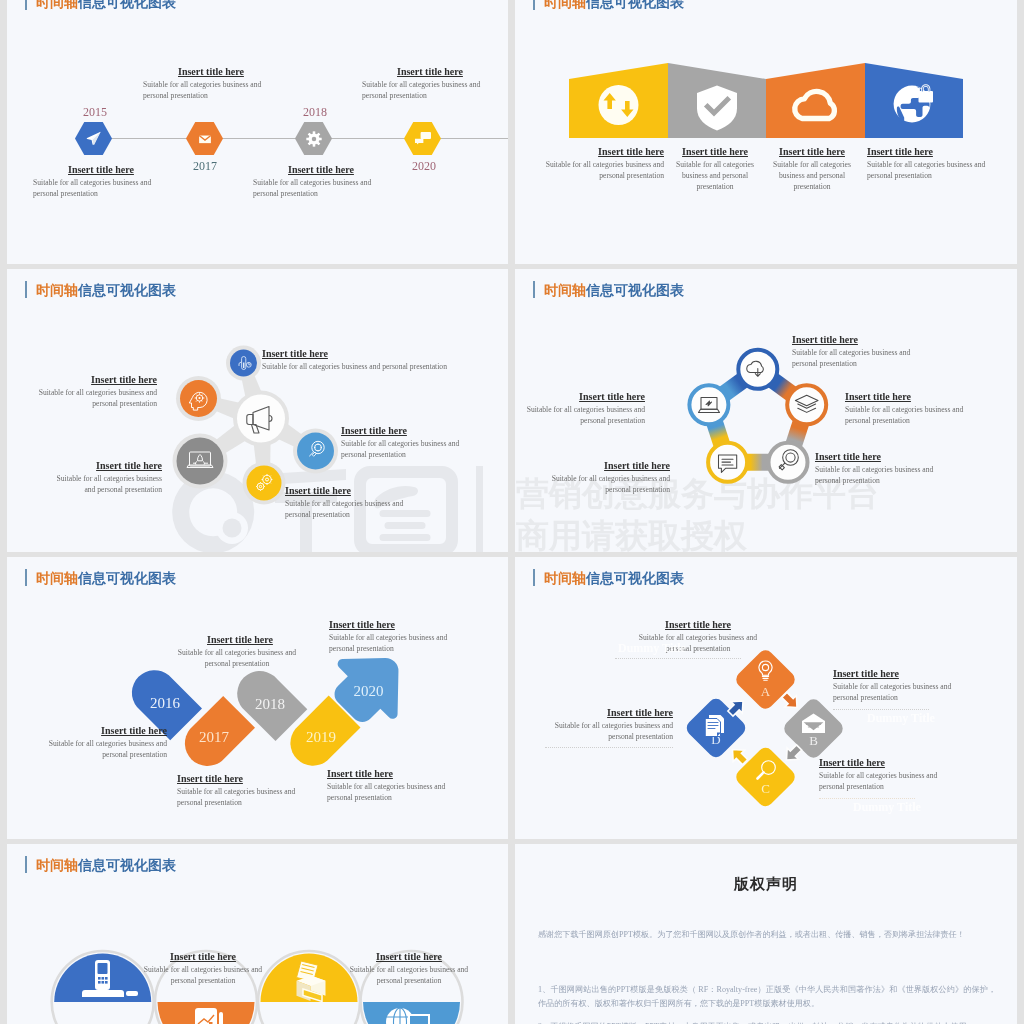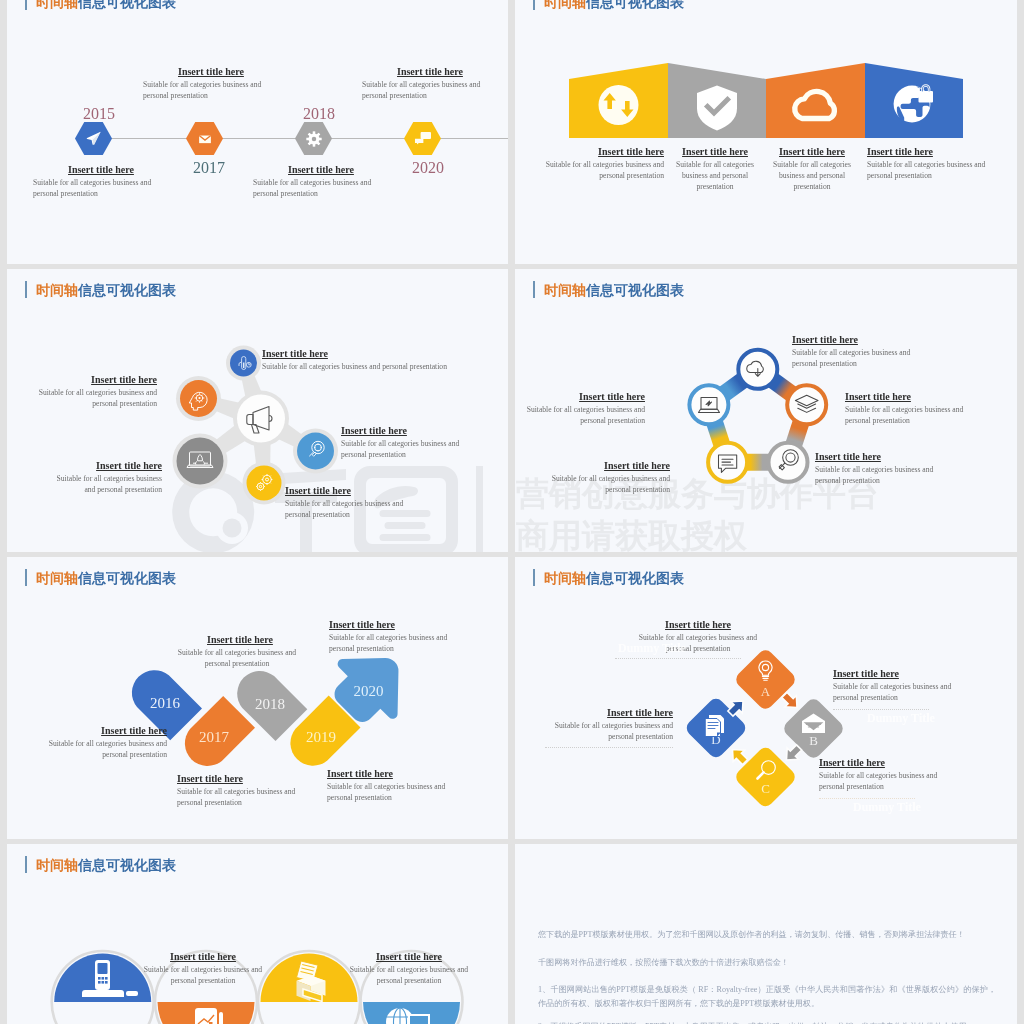--- a/index.html
+++ b/index.html
@@ -20,21 +20,21 @@
 
   
   .tt{position:absolute;font-weight:bold;color:#2e2e2e;white-space:nowrap;text-decoration:underline;}
   .td{position:absolute;color:#6c6c6c;line-height:1.55;}
 
   
   .tl-line{position:absolute;height:1px;background:#b9b9b9;}
   .hex{position:absolute;width:37px;height:33px;
        clip-path:polygon(25% 0,75% 0,100% 50%,75% 100%,25% 100%,0 50%);
        display:flex;align-items:center;justify-content:center;}
-  .yr{position:absolute;font-size:16px;white-space:nowrap;}
+  .yr{position:absolute;font-size:12px;white-space:nowrap;}
   .yr.p{color:#a06575;}
   .yr.t{color:#4d6f77;}
 
   
   .cr-title{position:absolute;left:0;top:31px;width:100%;text-align:center;
             font-size:15px;font-weight:bold;color:#2b2b2b;letter-spacing:1px;}
   .cr-sub{position:absolute;left:0;top:58px;width:100%;text-align:center;
           font-size:13.5px;font-weight:bold;color:#3c3c3c;letter-spacing:.3px;}
   .cr-p{position:absolute;left:23px;width:458px;font-size:8.1px;color:#98a3b5;
         line-height:1.7;text-align:justify;}
@@ -520,22 +520,22 @@
     </svg>
 
     <div class="tt" style="left:131px;top:107px;width:130px;text-align:center;font-size:10px;">Insert title here</div>
     <div class="td" style="left:131px;top:120px;width:130px;text-align:center;font-size:7.6px;line-height:11px;">Suitable for all categories business and personal presentation</div>
 
     <div class="tt" style="left:337px;top:107px;width:130px;text-align:center;font-size:10px;">Insert title here</div>
     <div class="td" style="left:337px;top:120px;width:130px;text-align:center;font-size:7.6px;line-height:11px;">Suitable for all categories business and personal presentation</div>
   </div>
 
   <div class="slide" id="sl8" style="left:515px;top:844px;width:502px;height:283px;">
-    <div class="cr-p" style="top:84px;">您下载的是PPT模版素材使用权。为了您和千图网以及原创作者的利益，请勿复制、传播、销售，否则将承担法律责任！</div>
-    <div class="cr-p" style="top:112px;">千图网将对作品进行维权，按照传播下载次数的十倍进行索取赔偿金！</div>
+    <div class="cr-title">版权声明</div>
+    <div class="cr-p" style="top:84px;">感谢您下载千图网原创PPT模板。为了您和千图网以及原创作者的利益，或者出租、传播、销售，否则将承担法律责任！</div>
     <div class="cr-p" style="top:139px;">1、千图网网站出售的PPT模版是免版税类（ RF：Royalty-free）正版受《中华人民共和国著作法》和《世界版权公约》的保护，作品的所有权、版权和著作权归千图网所有，您下载的是PPT模版素材使用权。</div>
     <div class="cr-p" style="top:176px;">2、不得将千图网的PPT模版、PPT素材，本身用于再出售，或者出租、出借、转让、分销、发布或者作为礼物供他人使用</div>
   </div>
 
   <div class="gap" style="left:0;top:0;width:7px;height:1024px;"></div>
   <div class="gap" style="left:1017px;top:0;width:7px;height:1024px;"></div>
   <div class="gap" style="left:508px;top:0;width:7px;height:1024px;"></div>
   <div class="gap" style="left:0;top:264px;width:1024px;height:5px;"></div>
   <div class="gap" style="left:0;top:552px;width:1024px;height:5px;"></div>
   <div class="gap" style="left:0;top:839px;width:1024px;height:5px;"></div>

